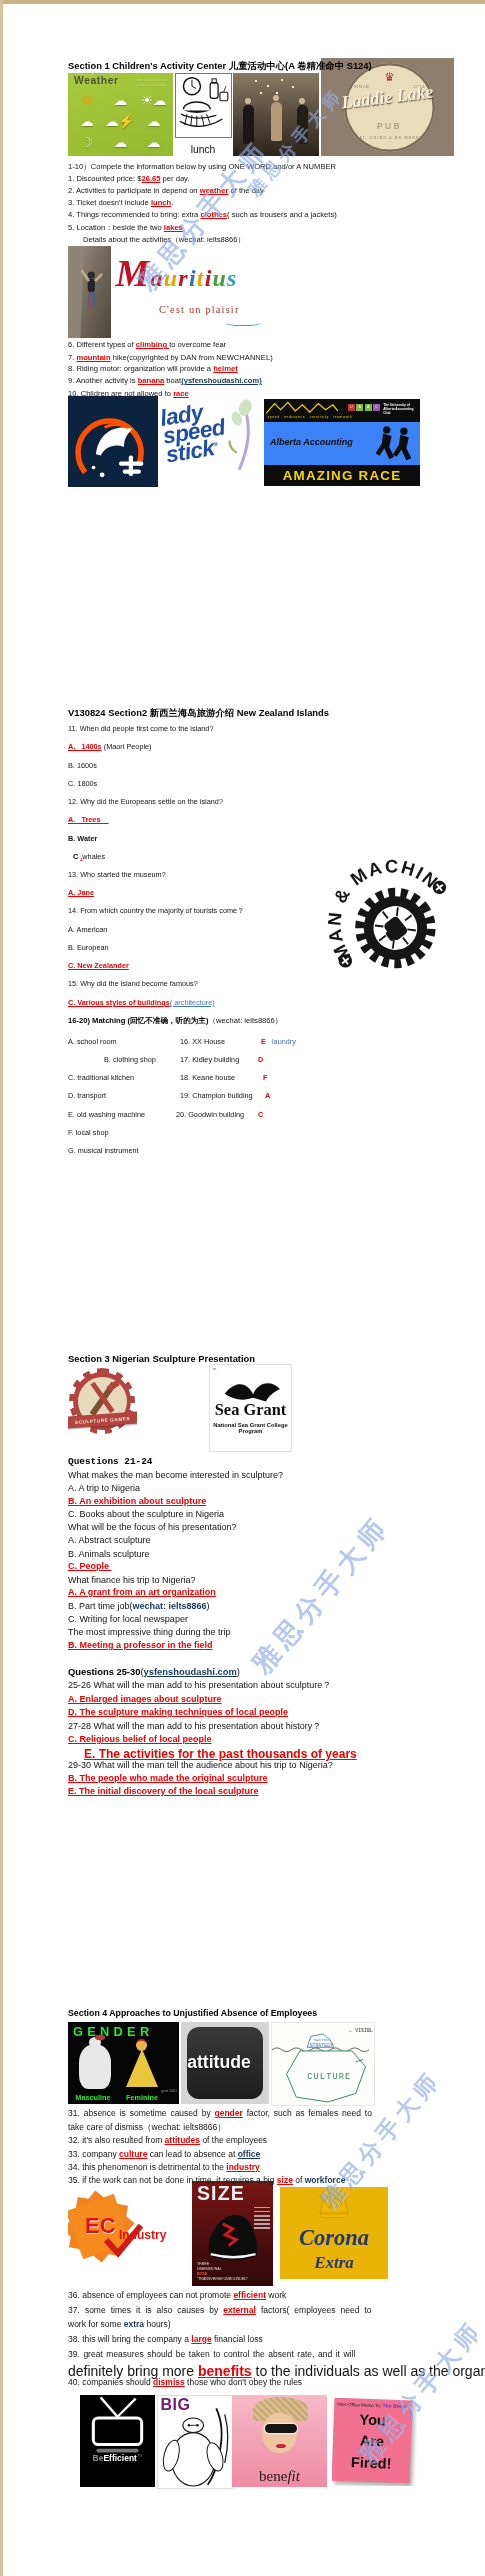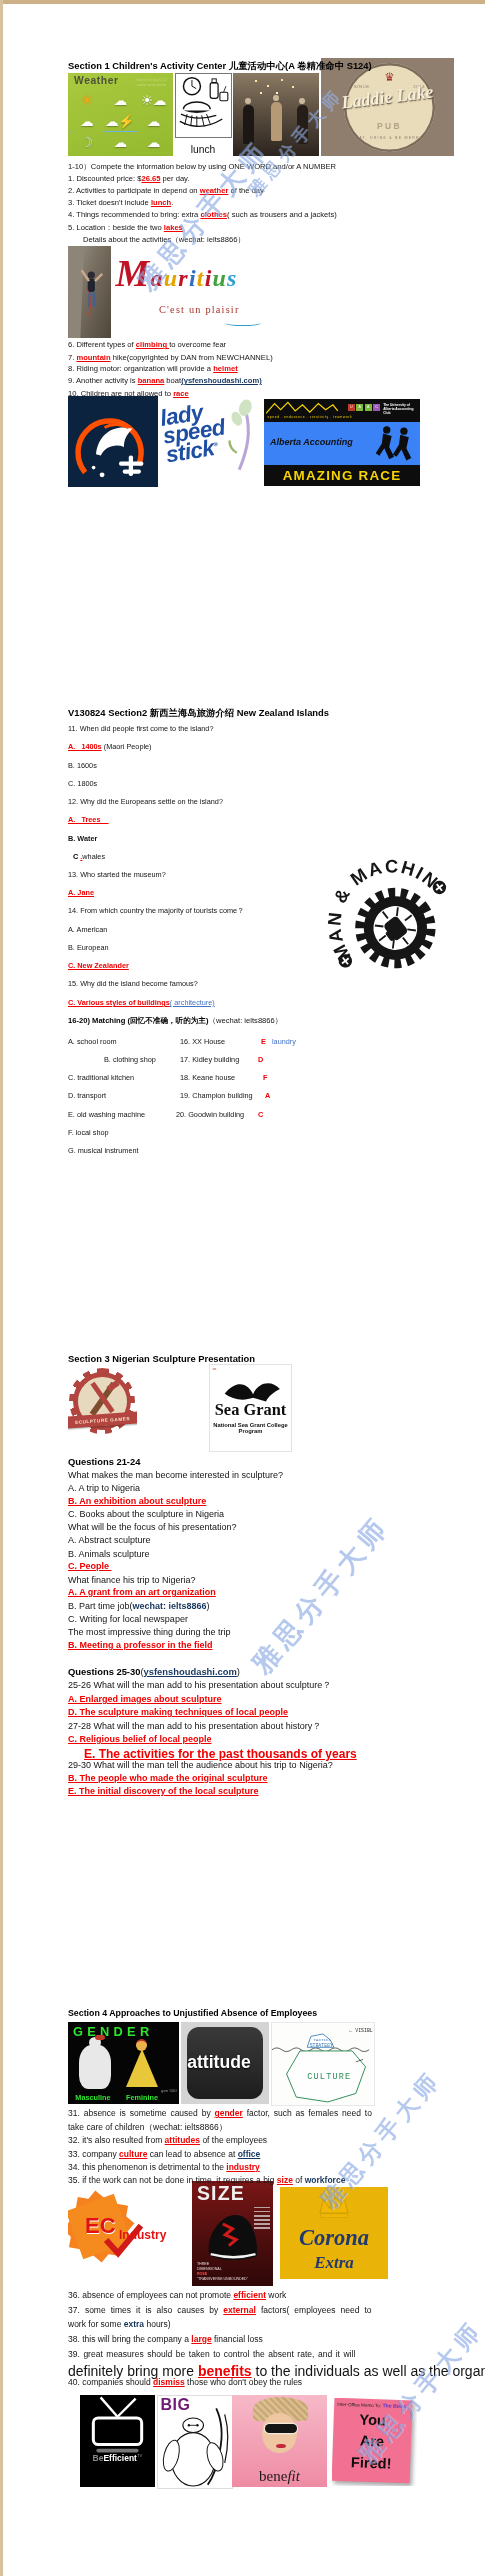--- a/index.html
+++ b/index.html
@@ -591,21 +591,21 @@
     <div class="ln" style="left: 263px; top: 1073px;"><span class="t-rb">F</span></div>
     <div class="ln" style="left: 68px; top: 1091px;"><span>D. transport</span></div>
     <div class="ln" style="left: 180px; top: 1091px;"><span>19. Champion building</span></div>
     <div class="ln" style="left: 265px; top: 1091px;"><span class="t-rb">A</span></div>
     <div class="ln" style="left: 68px; top: 1110px;"><span>E. old washing machine</span></div>
     <div class="ln" style="left: 176px; top: 1110px;"><span>20. Goodwin building</span></div>
     <div class="ln" style="left: 258px; top: 1110px;"><span class="t-rb">C</span></div>
     <div class="ln" style="left: 68px; top: 1128px;"><span>F. local shop</span></div>
     <div class="ln" style="left: 68px; top: 1146px;"><span>G. musical instrument</span></div>
     <div class="ln" style="left: 68px; top: 1353px; font-size: 9.4px;"><span class="t-b">Section 3 Nigerian Sculpture Presentation</span></div>
-    <div class="ln" style="left: 68px; top: 1456px; font-size: 9.4px;"><span class="t-b">Questions 21-24</span></div>
+    <div class="ln" style="left: 68px; top: 1456px; font-size: 9.4px; font-family: Liberation Mono, monospace;"><span class="t-b">Questions 21-24</span></div>
     <div class="ln" style="left: 68px; top: 1470px; font-size: 9px;"><span>What makes the man become interested in sculpture?</span></div>
     <div class="ln" style="left: 68px; top: 1483px; font-size: 9px;"><span>A. A trip to Nigeria</span></div>
     <div class="ln" style="left: 68px; top: 1496px; font-size: 9px;"><span class="t-r">B. An exhibition about sculpture</span></div>
     <div class="ln" style="left: 68px; top: 1509px; font-size: 9px;"><span>C. Books about the sculpture in Nigeria</span></div>
     <div class="ln" style="left: 68px; top: 1522px; font-size: 9px;"><span>What will be the focus of his presentation?</span></div>
     <div class="ln" style="left: 68px; top: 1535px; font-size: 9px;"><span>A. Abstract sculpture</span></div>
     <div class="ln" style="left: 68px; top: 1549px; font-size: 9px;"><span>B. Animals sculpture</span></div>
     <div class="ln" style="left: 68px; top: 1561px; font-size: 9px;"><span class="t-r">C. People&nbsp;</span></div>
     <div class="ln" style="left: 68px; top: 1575px; font-size: 9px;"><span>What finance his trip to Nigeria?</span></div>
     <div class="ln" style="left: 68px; top: 1587px; font-size: 9px;"><span class="t-r">A. A grant from an art organization</span></div>
@@ -618,21 +618,21 @@
     <div class="ln" style="left: 68px; top: 1694px; font-size: 9px;"><span class="t-r">A. Enlarged images about sculpture</span></div>
     <div class="ln" style="left: 68px; top: 1707px; font-size: 9px;"><span class="t-r">D. The sculpture making techniques of local people</span></div>
     <div class="ln" style="left: 68px; top: 1721px; font-size: 9px;"><span>27-28 What will the man add to his presentation about history？</span></div>
     <div class="ln" style="left: 68px; top: 1734px; font-size: 9px;"><span class="t-r">C. Religious belief of local people</span></div>
     <div class="ln" style="left: 68px; top: 1747px; font-size: 12px; padding-left: 16px;"><span class="t-r">E. The activities for the past thousands of years</span></div>
     <div class="ln" style="left: 68px; top: 1760px; font-size: 9px;"><span>29-30 What will the man tell the audience about his trip to Nigeria?</span></div>
     <div class="ln" style="left: 68px; top: 1773px; font-size: 9px;"><span class="t-r">B. The people who made the original sculpture</span></div>
     <div class="ln" style="left: 68px; top: 1786px; font-size: 9px;"><span class="t-r">E. The initial discovery of the local sculpture</span></div>
     <div class="ln" style="left: 68px; top: 2008px; font-size: 8.8px;"><span class="t-b">Section 4 Approaches to Unjustified Absence of Employees</span></div>
     <div class="ln" style="left: 68px; top: 2108px; font-size: 8.5px; word-spacing: 1.5px;"><span>31. absence is sometime caused by </span><span class="t-r">gender</span><span> factor, such as females need to</span></div>
-    <div class="ln" style="left: 68px; top: 2122px; font-size: 8.5px;"><span>take care of children（wechat: ielts8866）</span></div>
+    <div class="ln" style="left: 68px; top: 2122px; font-size: 8.5px;"><span>take care of dismiss（wechat: ielts8866）</span></div>
     <div class="ln" style="left: 68px; top: 2135px; font-size: 8.5px;"><span>32. it's also resulted from </span><span class="t-r">attitudes</span><span> of the employees</span></div>
     <div class="ln" style="left: 68px; top: 2149px; font-size: 8.5px;"><span>33. company </span><span class="t-r">culture</span><span> can lead to absence at </span><span class="t-nbu">office</span></div>
     <div class="ln" style="left: 68px; top: 2162px; font-size: 8.5px;"><span>34. this phenomenon is detrimental to the </span><span class="t-r">industry</span></div>
     <div class="ln" style="left: 68px; top: 2175px; font-size: 8.5px;"><span>35. if the work can not be done in time, it requires a big </span><span class="t-r">size</span><span> of </span><span class="t-nb">workforce</span></div>
     <div class="ln" style="left: 68px; top: 2290px; font-size: 8.5px;"><span>36. absence of employees can not promote </span><span class="t-r">efficient</span><span> work</span></div>
     <div class="ln" style="left: 68px; top: 2305px; font-size: 8.5px; word-spacing: 2.7px;"><span>37. some times it is also causes by </span><span class="t-r">external</span><span> factors( employees need to</span></div>
     <div class="ln" style="left: 68px; top: 2319px; font-size: 8.5px;"><span>work for some </span><span class="t-nb">extra</span><span> hours)</span></div>
     <div class="ln" style="left: 68px; top: 2334px; font-size: 8.5px;"><span>38. this will bring the company a </span><span class="t-r">large</span><span> financial loss</span></div>
     <div class="ln" style="left: 68px; top: 2349px; font-size: 8.5px; word-spacing: 1.2px;"><span>39. great measures should be taken to control the absent rate, and it will</span></div>
     <div class="ln" style="left: 68px; top: 2363px; font-size: 14px;"><span>definitely bring more </span><span class="t-r">benefits</span><span> to the individuals as well as the organizations</span></div>

